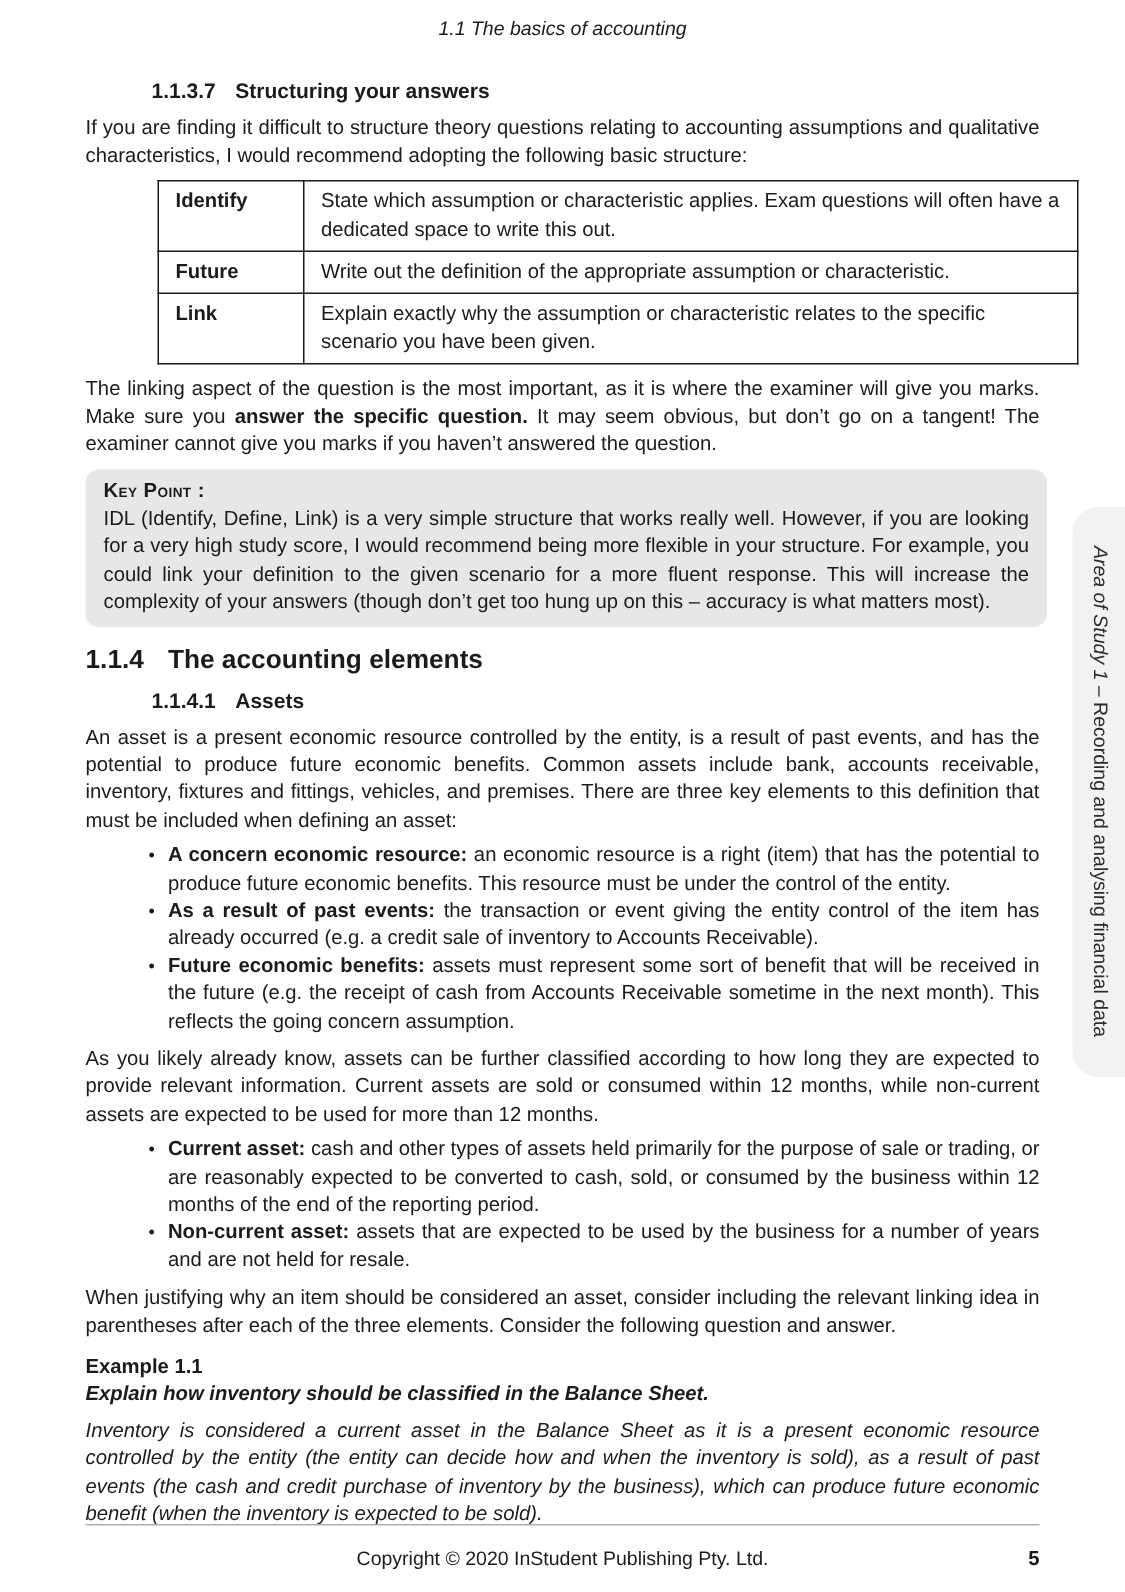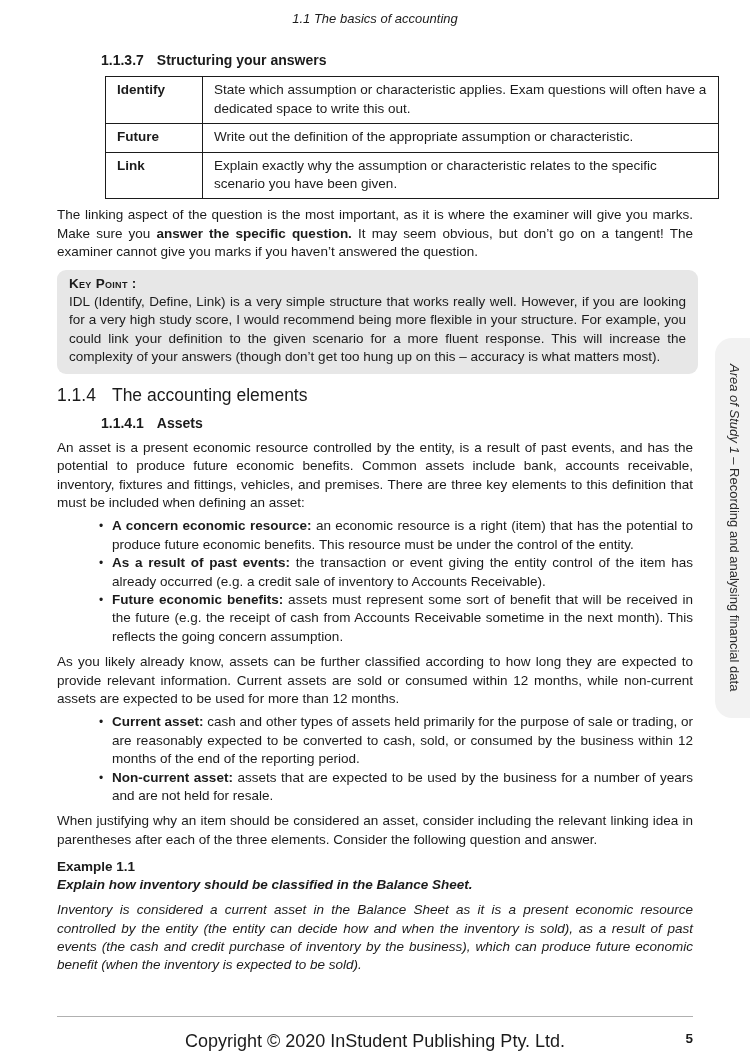--- a/index.html
+++ b/index.html
@@ -7,21 +7,21 @@
     position:relative; width:750px; height:1061px; overflow:hidden; background:#ffffff;
     font-family:"Liberation Sans", sans-serif; color:#1b1b1b;
   }
   .content { position:absolute; left:57px; top:0; width:636px; font-size:13.5px; line-height:18.4px; }
 
   .running-head { margin-top:10px; text-align:center; font-style:italic; font-size:13px; }
 
   .h-sub { font-size:14px; font-weight:700; margin:24px 0 0; line-height:17px; }
   .h-sub .num { display:inline-block; margin-right:13px;margin-left:44px; }
   .h-sub.tight { margin-top:9px; }
-  .h-main { font-size:17.5px; font-weight:400; margin:11px 0 0; line-height:21px; }
+  .h-main { font-size:17.5px; font-weight:700; margin:11px 0 0; line-height:21px; }
   .h-main .num { display:inline-block; margin-right:16px; }
 
   p { margin:7px 0 0; text-align:justify; }
 
   table.idl { border-collapse:collapse; margin:7px 0 0 48px; width:614px; }
   table.idl td { border:1.5px solid #1b1b1b; padding:4px 11px 5px; vertical-align:top; }
   table.idl td.term { font-weight:700; width:74px; }
 
   .keypoint { background:#e7e7e7; border-radius:9px; margin:8px -5px 0 0; padding:5px 12px 7px; }
   .kp-label { font-weight:700; font-variant:small-caps; letter-spacing:0.3px; }
@@ -38,35 +38,36 @@
 
   .side-tab {
     position:absolute; right:0; top:338px; width:35px; height:380px;
     background:#f2f2f2; border-radius:17px 0 0 17px;
     display:flex; align-items:center; justify-content:center;
   }
   .side-tab .vert { writing-mode:vertical-rl; white-space:nowrap; font-size:13px; color:#2b2b2b; padding-left:3px; }
   .side-tab .it { font-style:italic; }
 
   .footer { position:absolute; left:57px; width:636px; top:1016px; border-top:1px solid #b0b0b0; }
-  .footer-copy { text-align:center; font-size:18px; margin-top:14px; color:#1b1b1b; }
+  .footer-copy { text-align:center; font-size:13px; margin-top:14px; color:#1b1b1b; }
   .footer-page { position:absolute; right:0; top:14px; font-weight:700; font-size:13.5px; }
 </style>
 </head>
 <body>
 
 <div class="page">
   <div class="content">
 
     <div class="running-head">1.1 The basics of accounting</div>
 
     <div class="h-sub">
       <span class="num">1.1.3.7</span><span>Structuring your answers</span>
     </div>
 
+    <p>If you are finding it difficult to structure theory questions relating to accounting assumptions and qualitative characteristics, I would recommend adopting the following basic structure:</p>
 
     <table class="idl">
       <tbody>
         <tr>
           <td class="term">Identify</td>
           <td>State which assumption or characteristic applies. Exam questions will often have a dedicated space to write this out.</td>
         </tr>
         <tr>
           <td class="term">Future</td>
           <td>Write out the definition of the appropriate assumption or characteristic.</td>

